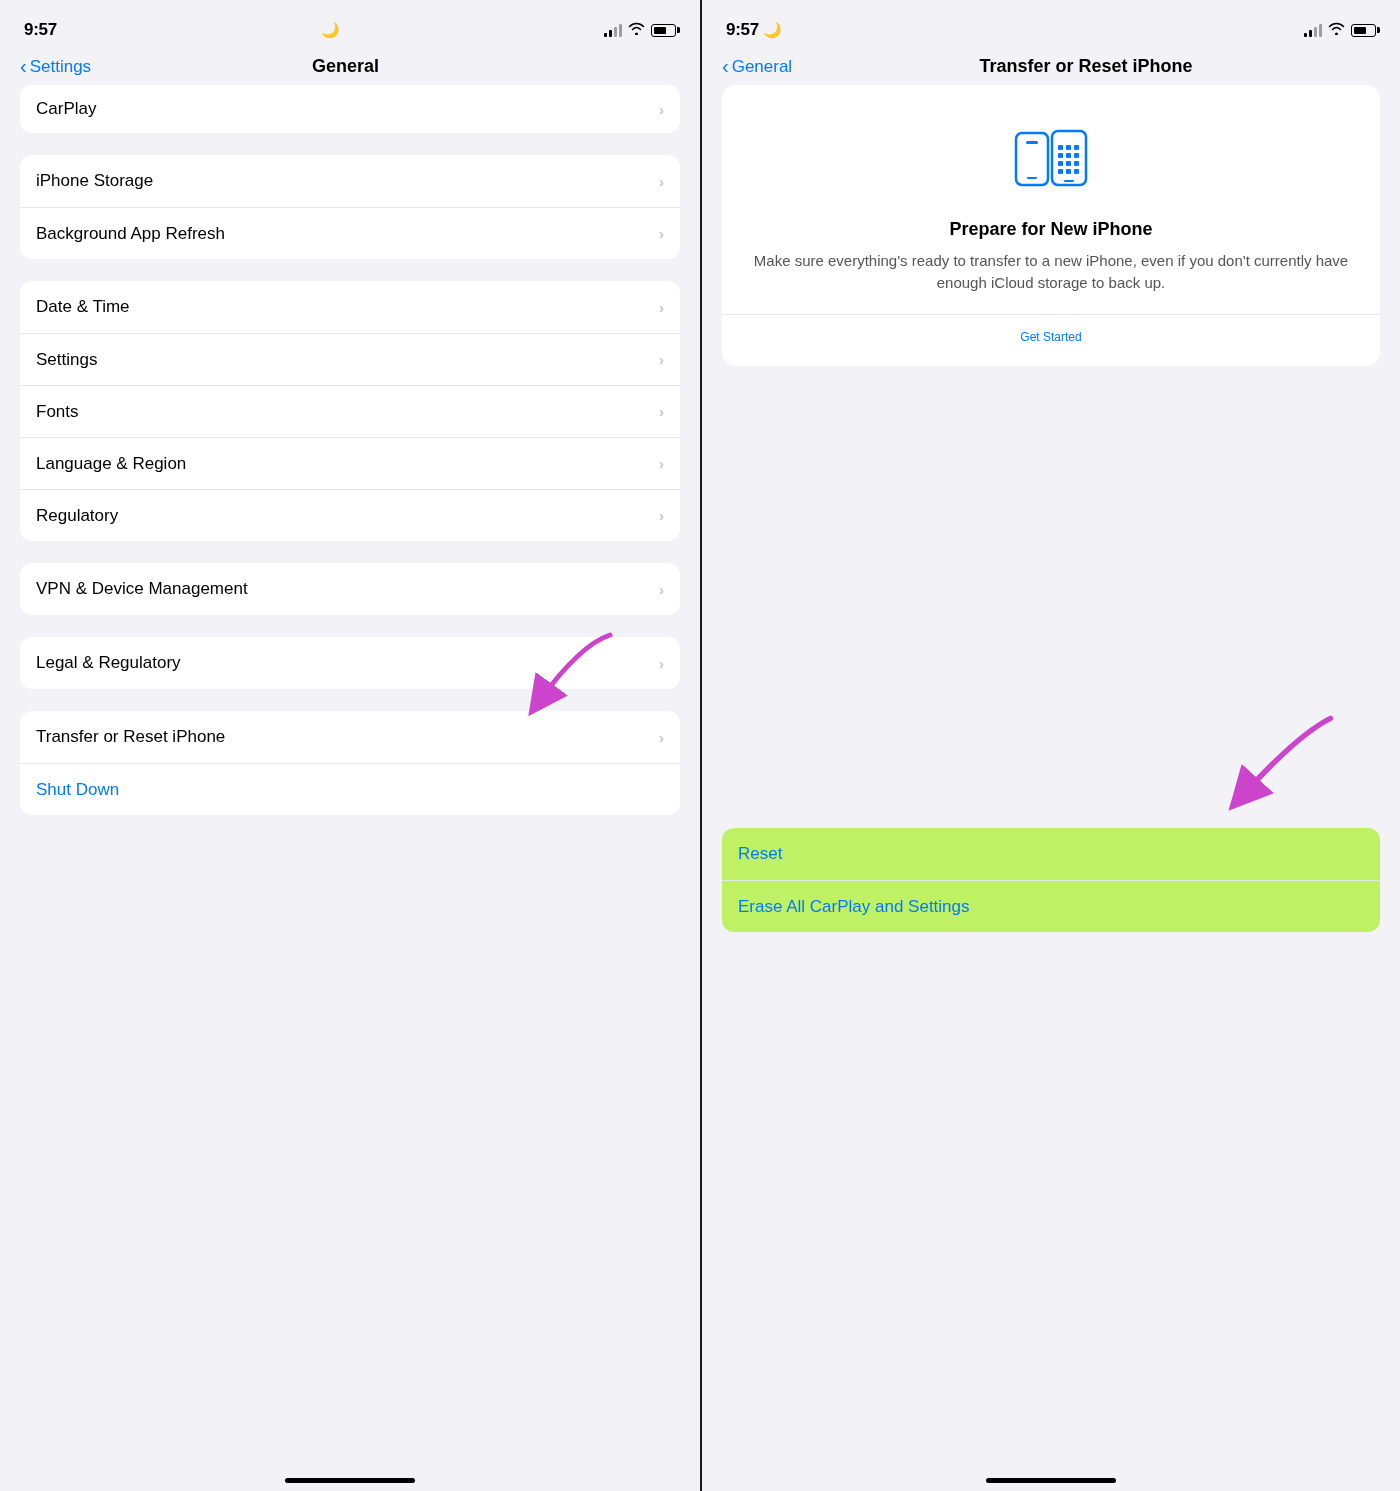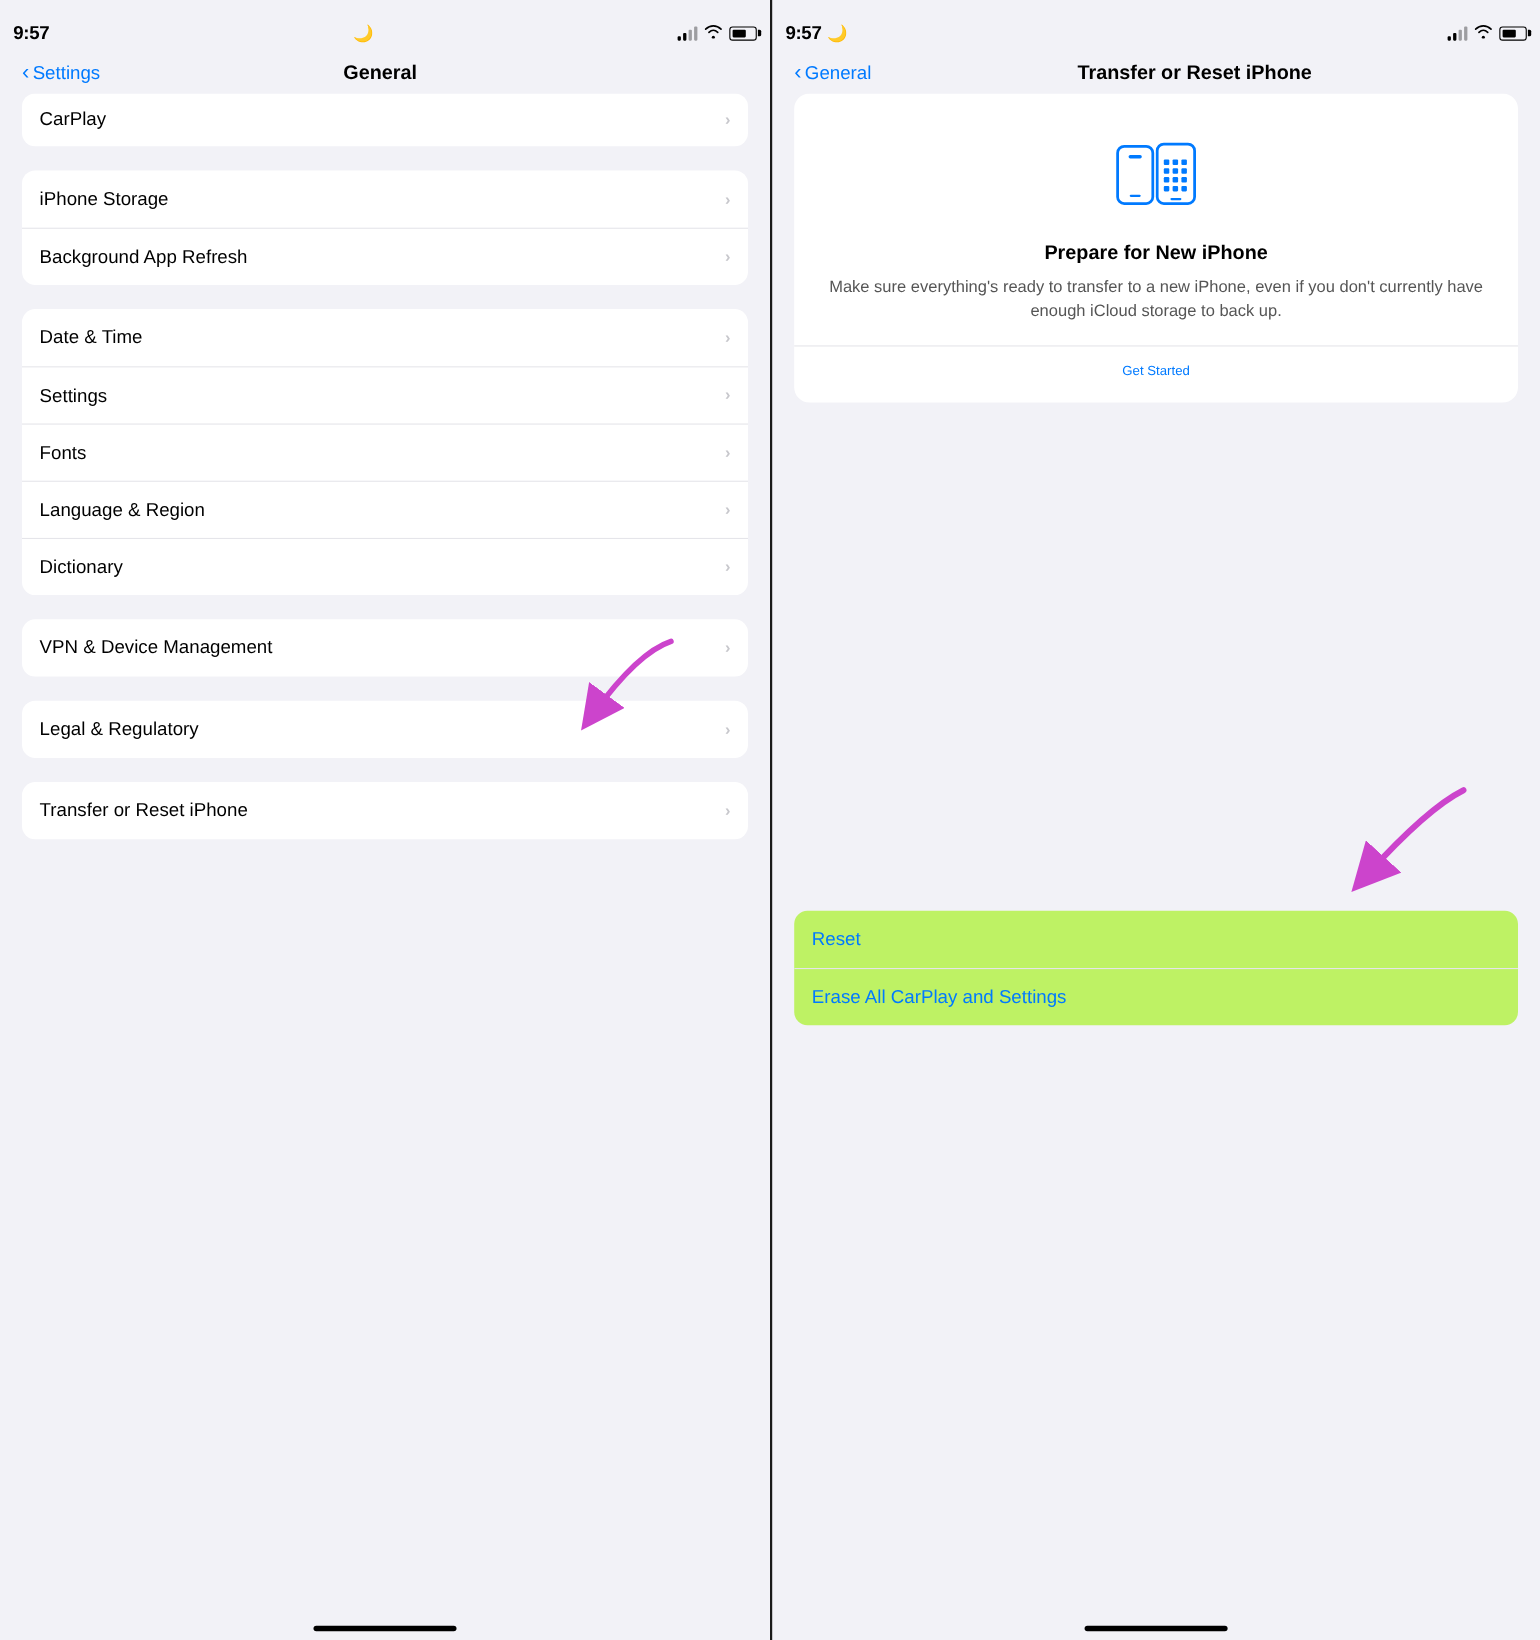--- a/index.html
+++ b/index.html
@@ -24,21 +24,21 @@
     }
     .phone-panel + .phone-panel {
       border-left: 2px solid #1a1a1a;
     }
 
     
     .status-bar {
       display: flex;
       align-items: center;
       justify-content: space-between;
-      padding: 14px 12px 6px;
+      padding: 14px 24px 6px;
       height: 52px;
       flex-shrink: 0;
     }
     .status-time {
       font-size: 17px;
       font-weight: 600;
       color: #000;
       letter-spacing: -0.3px;
     }
     .status-icons {
@@ -345,21 +345,21 @@
         </div>
         <div class="settings-row">
           <span class="settings-row-label">Fonts</span>
           <span class="chevron">›</span>
         </div>
         <div class="settings-row">
           <span class="settings-row-label">Language &amp; Region</span>
           <span class="chevron">›</span>
         </div>
         <div class="settings-row">
-          <span class="settings-row-label">Dictionary</span>
+          <span class="settings-row-label">Regulatory</span>
           <span class="chevron">›</span>
         </div>
       </div>
     </div>
 
     <div class="settings-group">
       <div class="settings-card">
         <div class="settings-row">
           <span class="settings-row-label">VPN &amp; Device Management</span>
           <span class="chevron">›</span>
@@ -384,20 +384,23 @@
             <path d="M0,0 L8,4 L0,8 Z" fill="#cc44cc"></path>
           </marker>
         </defs>
         <path d="M110,10 Q80,20 40,75" stroke="#cc44cc" stroke-width="5" fill="none" marker-end="url(#arrowhead-l)" stroke-linecap="round"></path>
       </svg>
 
       <div class="settings-card">
         <div class="settings-row">
           <span class="settings-row-label">Transfer or Reset iPhone</span>
           <span class="chevron">›</span>
+        </div>
+        <div class="settings-row">
+          <span class="settings-row-label blue">Shut Down</span>
         </div>
       </div>
     </div>
 
   </div>
 
   <div class="home-indicator">
     <div class="home-bar"></div>
   </div>
 </div>

